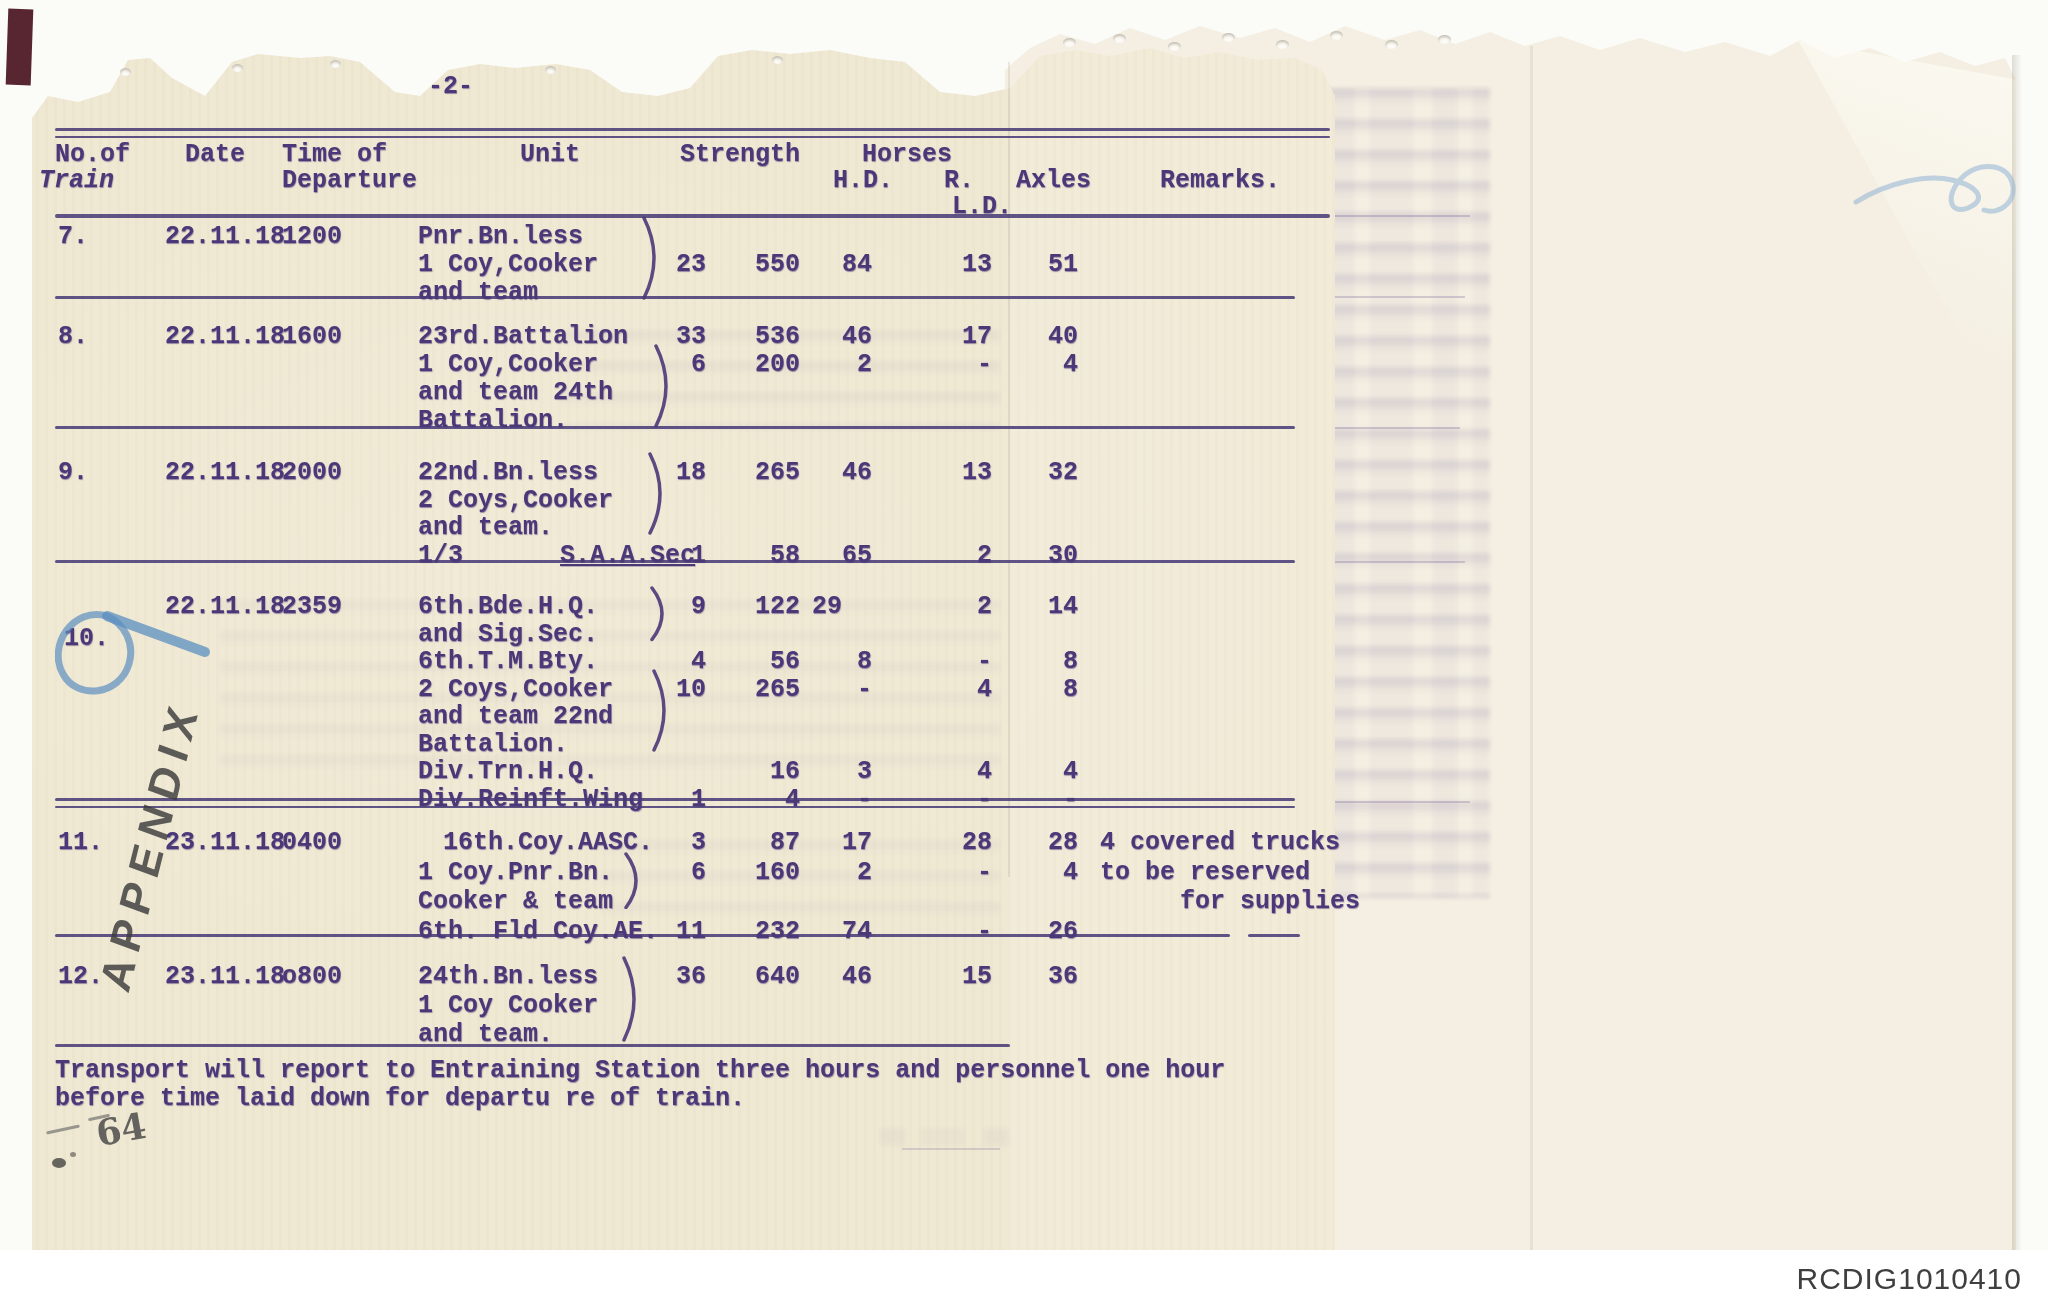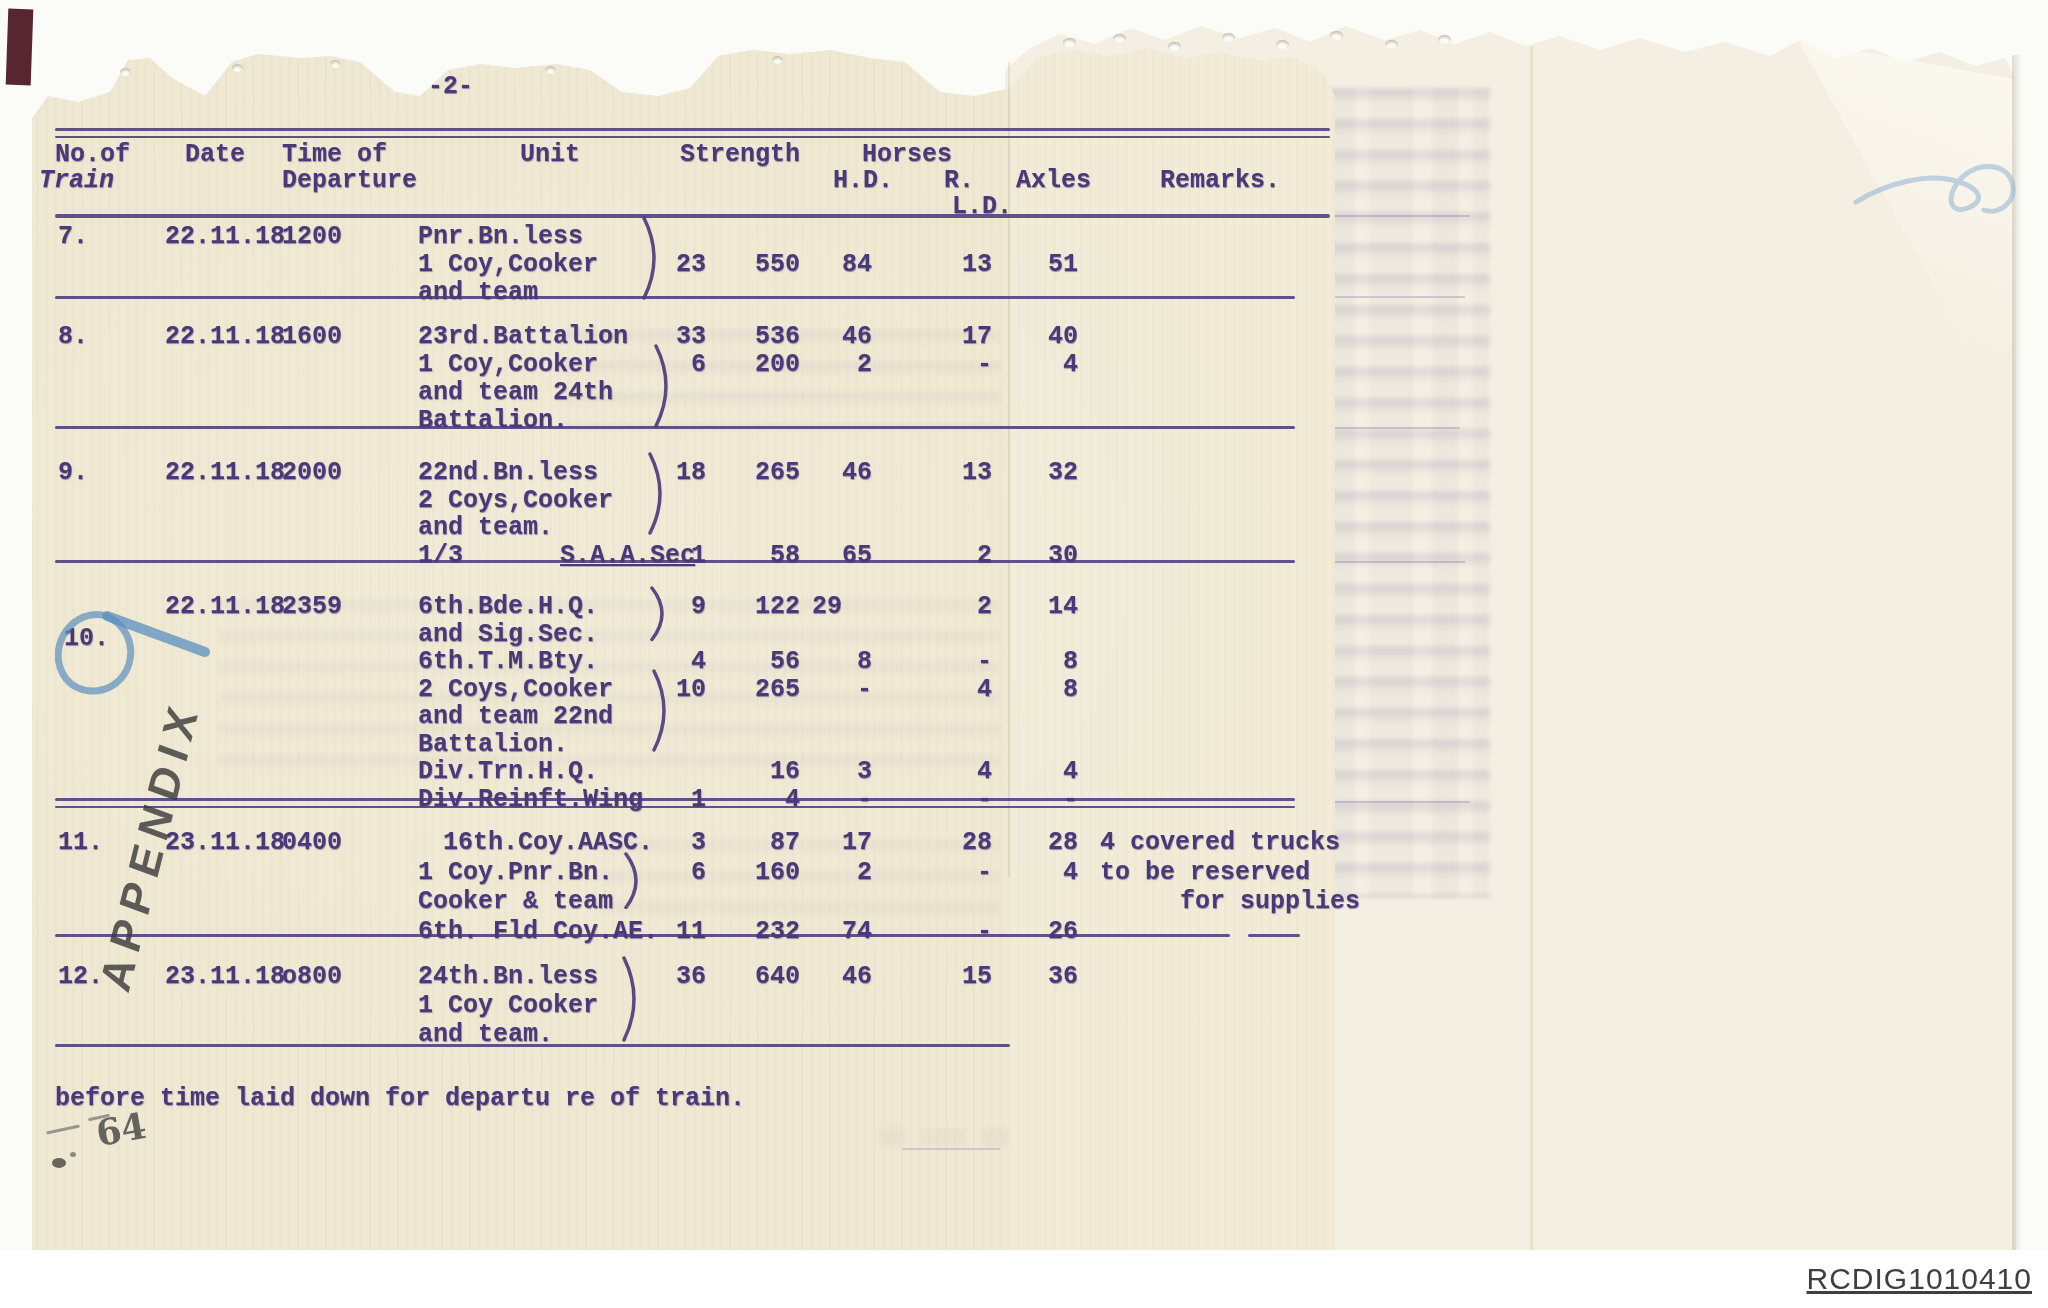--- a/index.html
+++ b/index.html
@@ -261,35 +261,36 @@
       <div class="tw num" style="left: 812px; top: 962px; width: 60px; text-align: right;">46</div>
       <div class="tw num" style="left: 932px; top: 962px; width: 60px; text-align: right;">15</div>
       <div class="tw num" style="left: 1018px; top: 962px; width: 60px; text-align: right;">36</div>
       <div class="tw" style="left: 418px; top: 991px; width: 260px; text-align: left;">1 Coy Cooker</div>
       <div class="tw" style="left: 418px; top: 1020px; width: 260px; text-align: left;">and team.</div>
       <svg width="28" height="86" viewBox="0 0 28 86" class="brace" style="left: 620px; top: 956px;">
         <path d="M 4 2 Q 24 43 4 84" stroke="#4a3878" stroke-width="3.5" fill="none" stroke-linecap="round" opacity="0.9"></path>
       </svg>
     </div>
 
+  <div class="tw" style="left:55px;top:1056px;">Transport will report to Entraining Station three hours and personnel one hour</div>
   <div class="tw" style="left:55px;top:1084px;">before time laid down for departu re of train.</div>
 
   <svg width="190" height="110" style="position:absolute;left:55px;top:600px;" viewBox="0 0 190 110">
     <path d="M 150,52 L 52,16" stroke="#5b8fc0" stroke-width="10" stroke-linecap="round" fill="none" opacity=".75"></path>
     <path d="M 52,16 C 18,6 -8,46 8,74 C 22,100 64,96 74,64 C 80,44 70,24 52,16" stroke="#5b8fc0" stroke-width="7" fill="none" stroke-linecap="round" opacity=".7"></path>
   </svg>
   <div class="appendix">APPENDIX</div>
   <div class="stamp64">64</div>
   <div class="pencil-dash" style="left:46px;top:1128px;width:34px;transform:rotate(-12deg);"></div>
   <div class="pencil-dash" style="left:88px;top:1116px;width:22px;transform:rotate(-12deg);"></div>
   <div class="smudge" style="left:52px;top:1158px;width:14px;height:10px;"></div>
   <div class="smudge" style="left:70px;top:1152px;width:6px;height:5px;opacity:.5;"></div>
 
   <svg width="180" height="90" style="position:absolute;left:1848px;top:140px;" viewBox="0 0 180 90">
     <path d="M 8,62 C 40,42 80,34 104,40 C 130,46 140,60 120,68 C 100,76 96,52 118,34
              C 134,22 158,24 164,42 C 170,60 152,76 136,70" stroke="#8fb3d4" stroke-width="5" fill="none" stroke-linecap="round" opacity=".55"></path>
   </svg>
 
   <div class="footerbar">
-    <div class="ftxt" style="right:16px;text-decoration:underline;">RCDIG1010410</div>
+    <div class="ftxt" style="right:26px;">RCDIG1010410</div>
   </div>
 
 </div>
 
 </body></html>

